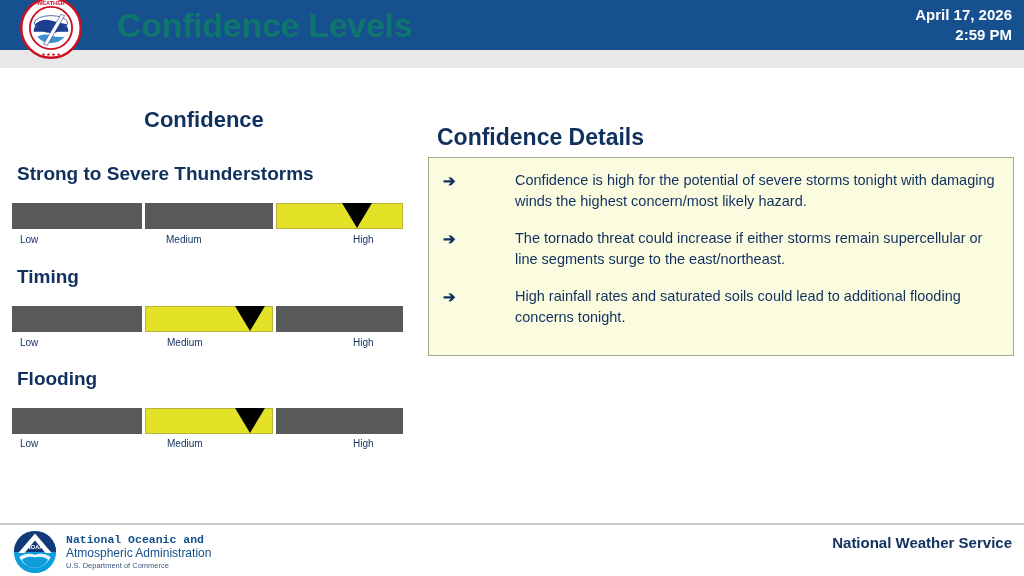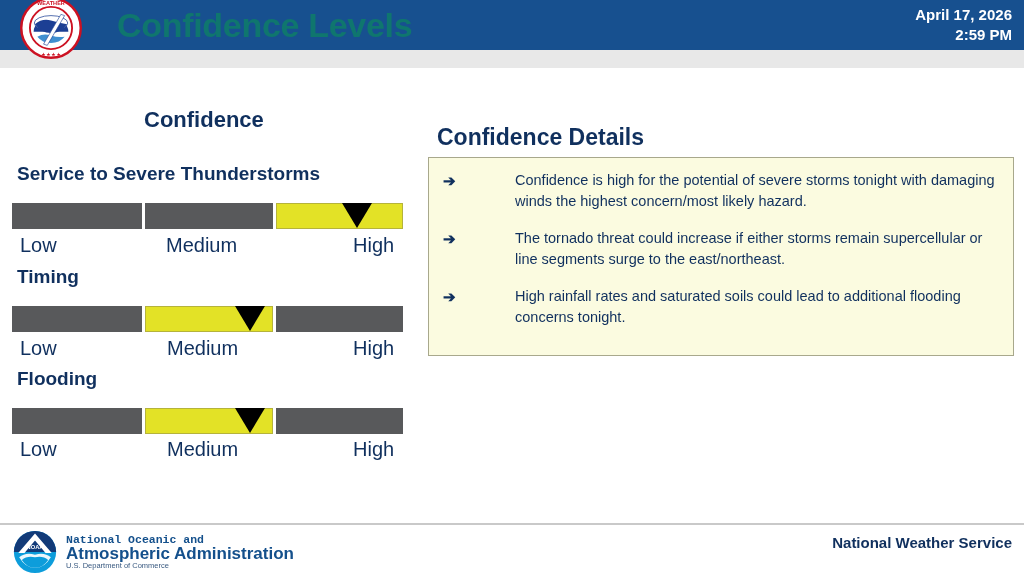--- a/index.html
+++ b/index.html
@@ -52,21 +52,21 @@
   .seg.active{background:#e3e226;border:1px solid #b5b33b;box-sizing:border-box;}
   .marker{
     position:absolute;width:0;height:0;
     border-left:15px solid transparent;
     border-right:15px solid transparent;
     border-top:25px solid #000000;
   }
   .tick-labels{position:absolute;left:0;width:420px;height:22px;}
   .tick{
     position:absolute;top:0;
-    font-size:20px;color:#10305e;
+    font-size:10px;color:#10305e;
     white-space:nowrap;
   }
 
   
   #details-heading{
     position:absolute;left:437px;top:124px;
     font-size:23px;font-weight:bold;color:#10305e;
   }
   #details-box{
     position:absolute;left:428px;top:157px;
@@ -92,21 +92,21 @@
   #footer-line{
     position:absolute;left:0;top:523px;width:1024px;height:2px;
     background:#c9c9c9;
   }
   #noaa-logo{position:absolute;left:12px;top:530px;width:46px;height:44px;}
   #noaa-text{
     position:absolute;left:66px;top:533px;
     color:#14508c;
   }
   #noaa-l1{font-size:11.5px;font-weight:bold;line-height:13.5px;font-family:Liberation Mono, monospace;}
-  #noaa-l2{font-size:17px;font-weight:bold;line-height:13.5px;}
+  #noaa-l2{font-size:12px;font-weight:normal;line-height:13.5px;}
   #noaa-l3{font-size:7.5px;line-height:12px;color:#3a5a80;margin-top:0;}
   #footer-right{
     position:absolute;right:12px;top:533px;text-align:right;
     color:#10305e;font-size:15px;font-weight:bold;line-height:19px;
   }
 </style>
 </head>
 <body>
 
 <div id="header"></div>
@@ -130,21 +130,21 @@
 
 <div id="header-datetime">
   <div>April 17, 2026</div>
   <div>2:59 PM</div>
 </div>
 
 <div id="header-gray"></div>
 
 <div id="confidence-heading">Confidence</div>
 
-<div class="cat-title" style="top:163px">Service to Severe Thunderstorms</div>
+<div class="cat-title" style="top:163px">Strong to Severe Thunderstorms</div>
 <div class="bar-row" style="top:203px">
   <div class="seg" style="left:0px;width:130px"></div>
   <div class="seg" style="left:133px;width:128px"></div>
   <div class="seg active" style="left:264px;width:127px"></div>
   <div class="marker" style="left:330px;top:0px"></div>
 </div>
 <div class="tick-labels" style="top:234px">
   <span class="tick" style="left:20px">Low</span>
   <span class="tick" style="left:166px">Medium</span>
   <span class="tick" style="left:353px">High</span>

